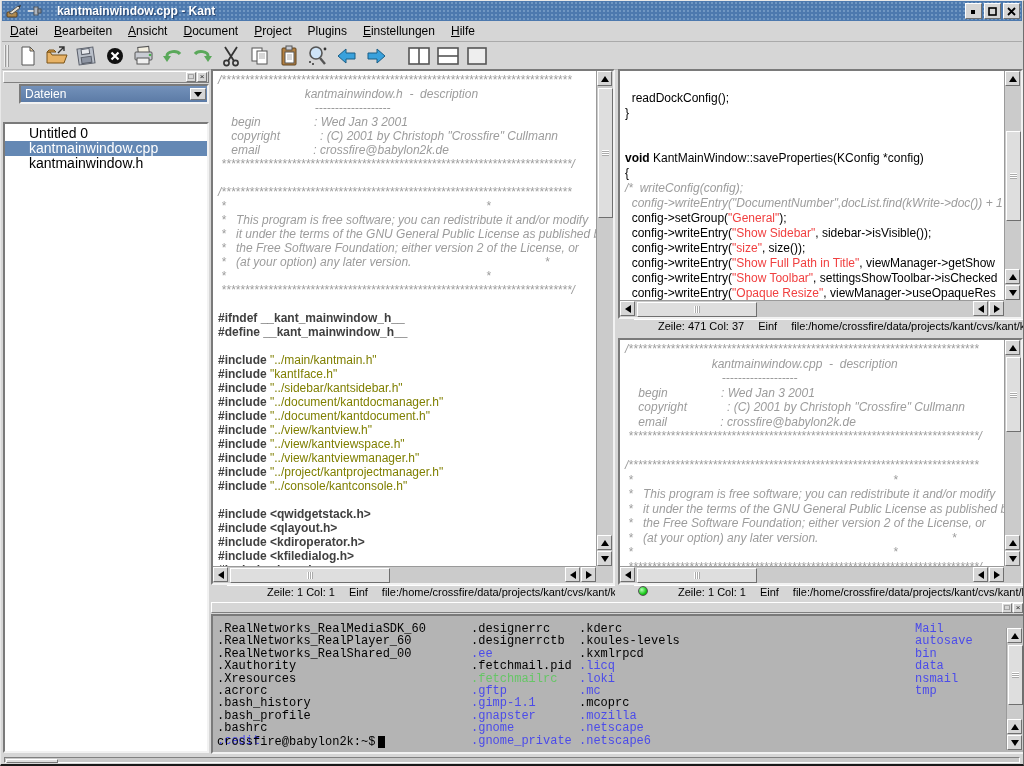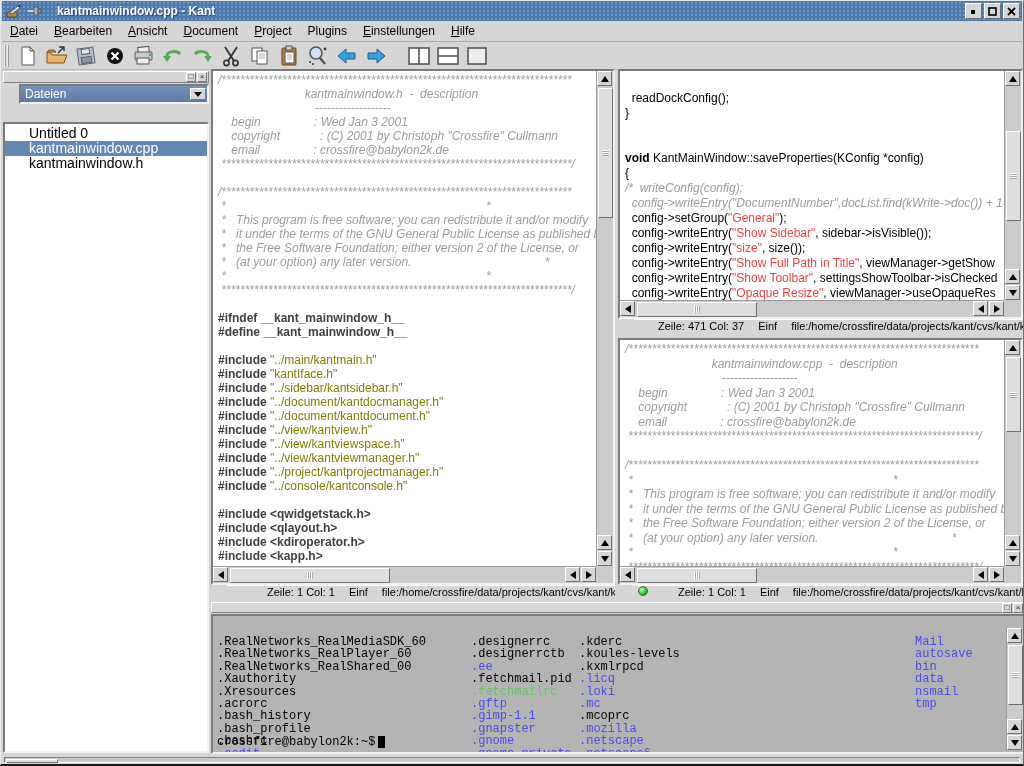--- a/index.html
+++ b/index.html
@@ -121,21 +121,21 @@
   .statusbar .cell{margin-right:14px;flex:0 0 auto;}
   .statusbar .fcell{flex:1;overflow:hidden;}
   
   .terminal{position:absolute;left:210px;top:601px;width:814px;height:152px;}
   .term-head{position:absolute;left:0;top:0;right:0;height:11px;
     border:1px solid;border-color:#fff #808080 #808080 #fff;background:#d6d6d6;
     display:flex;justify-content:flex-end;align-items:center;padding:0 1px;}
   .term-body{position:absolute;left:0;top:12px;right:0;bottom:0;background:#b4b4b4;
     border:2px solid;border-color:#7a7a7a #f2f2f2 #f2f2f2 #7a7a7a;overflow:hidden;
     font-family:"Liberation Mono","DejaVu Sans Mono",monospace;font-size:12px;}
-  .tcol{position:absolute;top:20px;}
+  .tcol{position:absolute;top:7px;}
   .tcol div{height:12.4px;line-height:12.4px;white-space:pre;}
   .tc-k{color:#000;}
   .tc-d{color:#4b4bea;}
   .tc-g{color:#66c666;}
   .prompt{position:absolute;left:4px;bottom:3px;height:13px;line-height:13px;color:#000;}
   .cursor{display:inline-block;width:7px;height:12px;background:#000;vertical-align:middle;margin-left:3px;}
   .term-vscroll{position:absolute;top:12px;right:0;bottom:2px;width:17px;
     background:#cbcbcb;border-left:1px solid #9a9a9a;}
   
   .bottomstrip{position:absolute;left:1px;right:1px;top:754px;height:10px;background:#d6d6d6;}
@@ -352,20 +352,21 @@
           <div class="cl"><span class="tk-pp">#include </span><span class="tk-so">"../document/kantdocument.h"</span></div>
           <div class="cl"><span class="tk-pp">#include </span><span class="tk-so">"../view/kantview.h"</span></div>
           <div class="cl"><span class="tk-pp">#include </span><span class="tk-so">"../view/kantviewspace.h"</span></div>
           <div class="cl"><span class="tk-pp">#include </span><span class="tk-so">"../view/kantviewmanager.h"</span></div>
           <div class="cl"><span class="tk-pp">#include </span><span class="tk-so">"../project/kantprojectmanager.h"</span></div>
           <div class="cl"><span class="tk-pp">#include </span><span class="tk-so">"../console/kantconsole.h"</span></div>
           <div class="cl">&nbsp;</div>
           <div class="cl"><span class="tk-pp">#include </span><span class="tk-pp">&lt;qwidgetstack.h&gt;</span></div>
           <div class="cl"><span class="tk-pp">#include </span><span class="tk-pp">&lt;qlayout.h&gt;</span></div>
           <div class="cl"><span class="tk-pp">#include </span><span class="tk-pp">&lt;kdiroperator.h&gt;</span></div>
+          <div class="cl"><span class="tk-pp">#include </span><span class="tk-pp">&lt;kfiledialog.h&gt;</span></div>
           <div class="cl"><span class="tk-pp">#include </span><span class="tk-pp">&lt;kapp.h&gt;</span></div>
         </div>
       <div class="vscroll">
         <span class="sb-btn" style="top:0;left:0;">
             <span class="tri tri-up"></span>
           </span>
         <div class="thumb-v" style="top:17px;height:130px;">
             <span class="grip"></span>
           </div>
         <span class="sb-btn" style="bottom:16px;left:0;">

